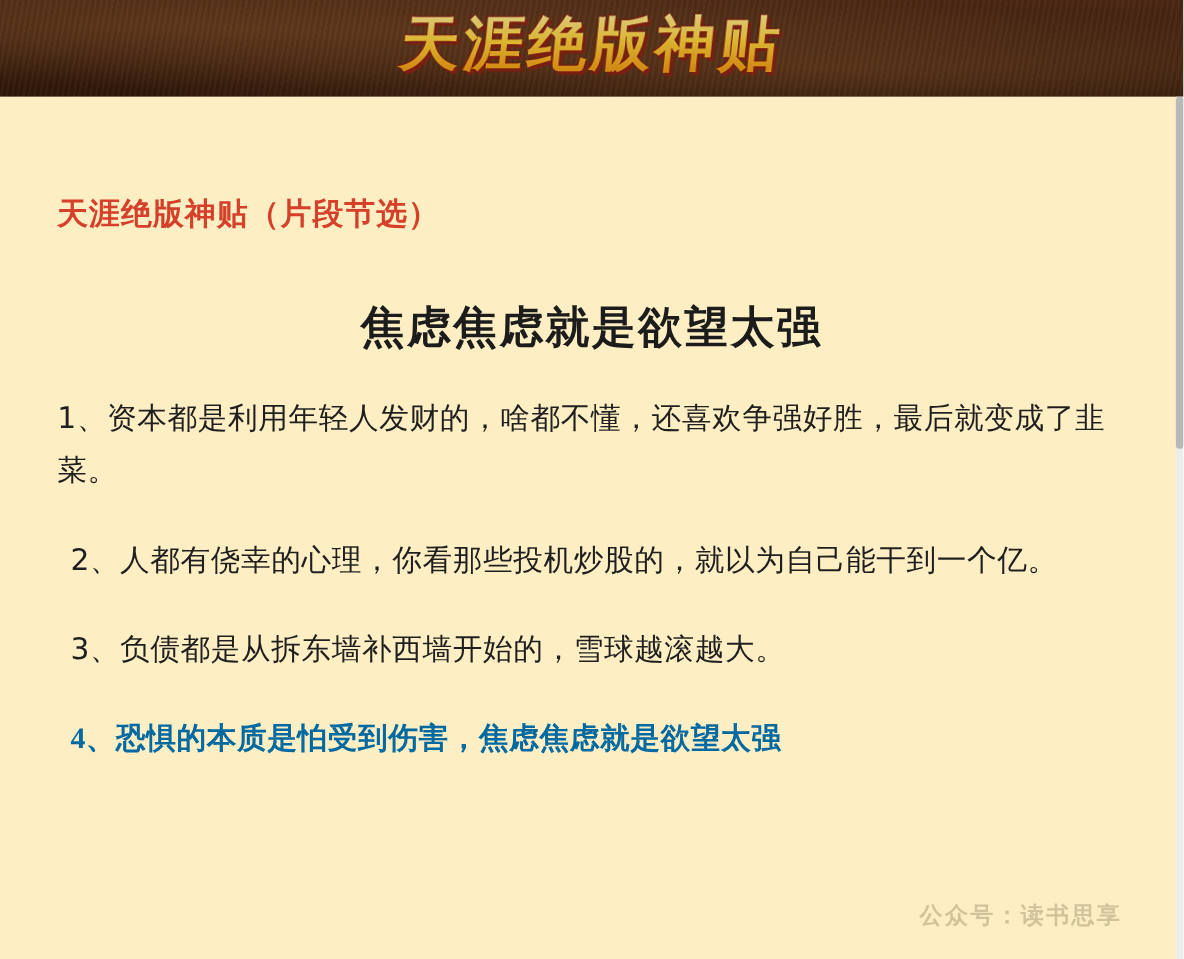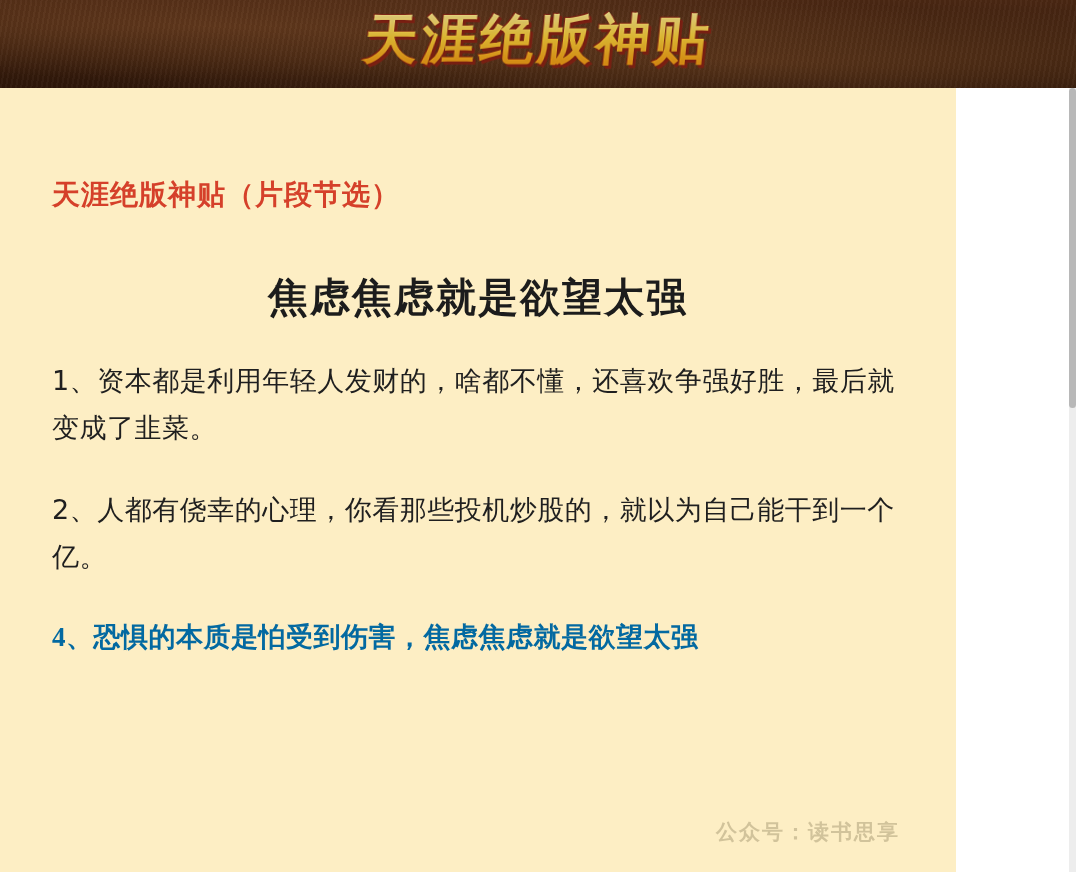--- a/index.html
+++ b/index.html
@@ -58,21 +58,21 @@
     -webkit-text-fill-color: transparent;
     text-shadow: 0 0 2px rgba(0,0,0,0.15);
     filter: drop-shadow(3px 3px 0 #7a1f12) drop-shadow(-1px -1px 0 #7a1f12);
     transform: skewX(-6deg);
     white-space: nowrap;
   }
 
   
   .article {
     position: relative;
-    width: 956px;
+    width: 1076px;
     height: 784px;
     background: #fdeec4;
     box-sizing: border-box;
     padding: 0 52px;
     overflow: hidden;
   }
 
   .kicker {
     margin: 0;
     padding-top: 88px;
@@ -108,20 +108,21 @@
     margin: 0;
     padding: 0;
     font-size: 27px;
     line-height: 1.75;
     color: #1f1f1f;
     letter-spacing: 0.5px;
     text-indent: 0;
   }
   .body-item + .body-item {
     margin-top: 34px;
+    margin-left: 12px;
   }
   .body-item.first {
     margin-top: 32px;
   }
   .body-item.highlight {
     color: #0369a1;
     font-weight: 700;
     font-family: Liberation Serif, serif;
   }
 
@@ -169,20 +170,21 @@
   <div class="article">
 
     <p class="kicker">天涯绝版神贴（片段节选）</p>
 
     <h1 class="headline">焦虑焦虑就是欲望太强</h1>
 
 
     <ul class="body-list">
       <li class="body-item first">1、资本都是利用年轻人发财的，啥都不懂，还喜欢争强好胜，最后就变成了韭菜。</li>
       <li class="body-item">2、人都有侥幸的心理，你看那些投机炒股的，就以为自己能干到一个亿。</li>
+      <li class="body-item">3、负债都是从拆东墙补西墙开始的，雪球越滚越大。</li>
       <li class="body-item highlight">4、恐惧的本质是怕受到伤害，焦虑焦虑就是欲望太强</li>
     </ul>
 
     <div class="watermark">公众号：读书思享</div>
   </div>
 
   <div class="scrollbar-track">
     <div class="scrollbar-thumb"></div>
   </div>
 

